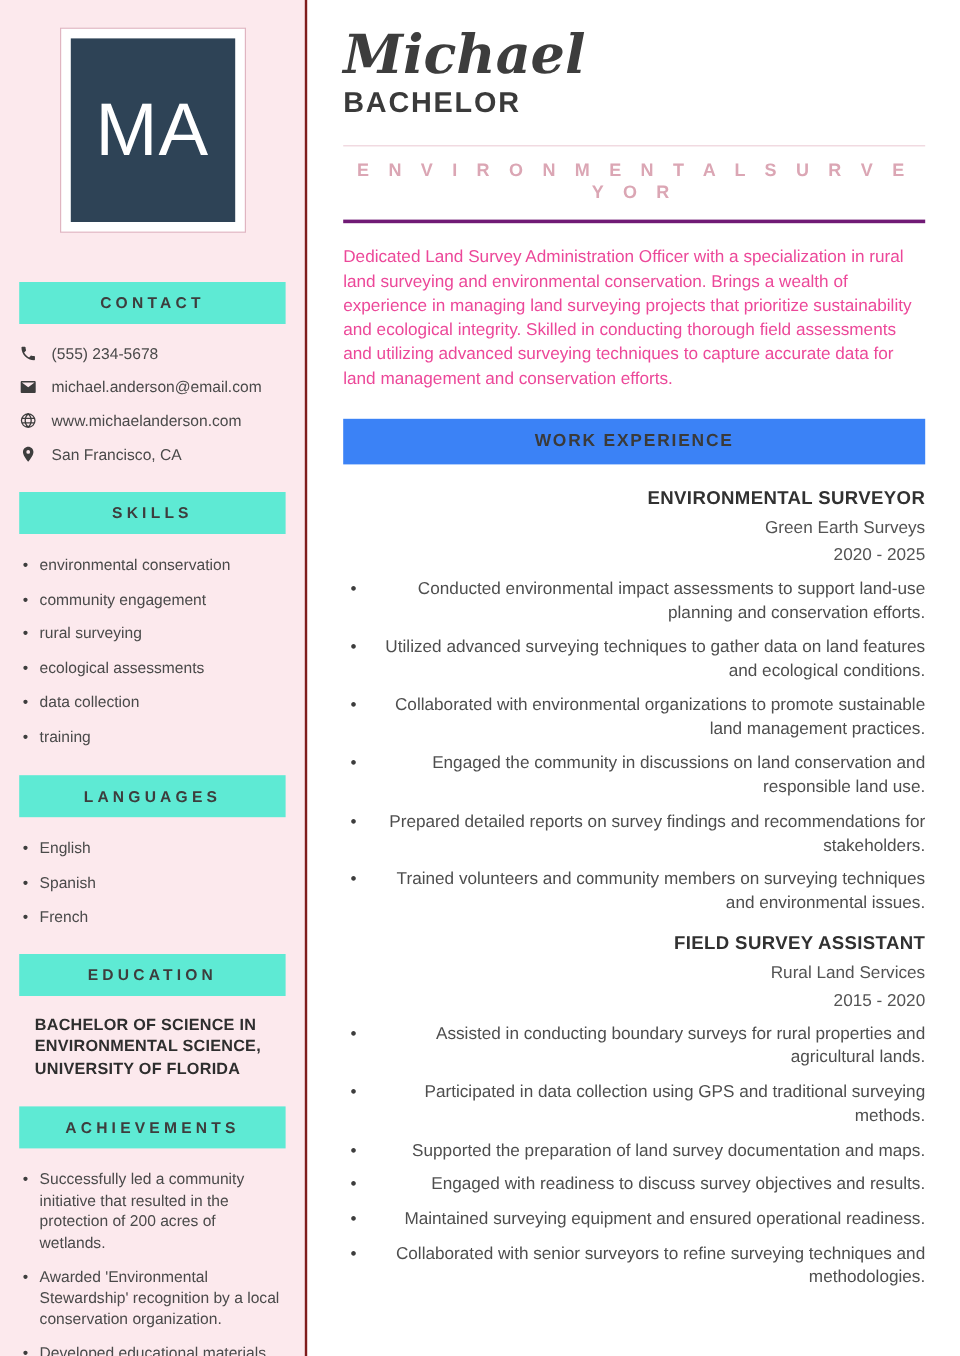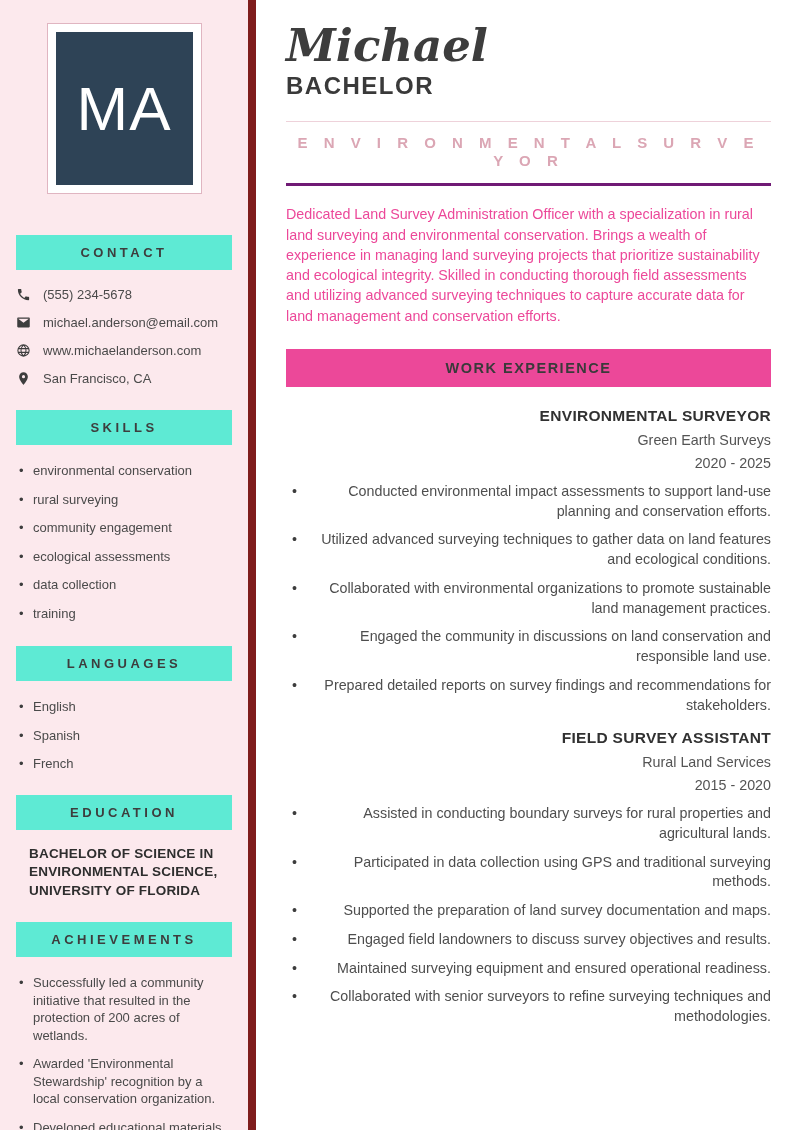--- a/index.html
+++ b/index.html
@@ -11,21 +11,21 @@
     position: relative;
     overflow: hidden;
     -webkit-font-smoothing: antialiased;
   }
 
   
   .sidebar {
     position: absolute; left: 0; top: 0;
     width: 256px; height: 1130px;
     background: #fce9ed;
-    border-right: 8px solid #7f1d1d;
+    border-right: 2px solid #7f1d1d;
   }
   .avatar-frame {
     width: 155px;
     margin: 23px auto 0;
     border: 1px solid #e0b5c1;
     background: #ffffff;
     padding: 8px;
   }
   .avatar {
     height: 153px;
@@ -120,21 +120,21 @@
     letter-spacing: 6px;
   }
   .summary {
     margin: 18px 0 0;
     font-size: 14.3px;
     line-height: 1.42;
     color: #ec4899;
   }
   .main-band {
     margin-top: 23px;
-    background: #ec4899;
+    background: #3b82f6;
     text-align: center;
     font-weight: bold;
     font-size: 14.5px;
     letter-spacing: 1.5px;
     color: #3a3a3a;
     padding: 11px 0;
   }
   .job { margin-top: 20px; text-align: right; }
   .job + .job { margin-top: 14px; }
   .job-title {
@@ -199,22 +199,22 @@
           </svg>
         <span>San Francisco, CA</span>
       </div>
     </div>
   </section>
 
   <section class="side-section">
     <div class="side-band skills-band">SKILLS</div>
     <ul class="side-list">
       <li>environmental conservation</li>
+      <li>community engagement</li>
       <li>rural surveying</li>
-      <li>community engagement</li>
       <li>ecological assessments</li>
       <li>data collection</li>
       <li>training</li>
     </ul>
   </section>
 
   <section class="side-section">
     <div class="side-band lang-band">LANGUAGES</div>
     <ul class="side-list">
       <li>English</li>
@@ -254,30 +254,31 @@
   <section class="job">
     <h3 class="job-title">ENVIRONMENTAL SURVEYOR</h3>
     <div class="job-company">Green Earth Surveys</div>
     <div class="job-dates">2020 - 2025</div>
     <ul class="job-bullets">
       <li>Conducted environmental impact assessments to support land-use planning and conservation efforts.</li>
       <li>Utilized advanced surveying techniques to gather data on land features and ecological conditions.</li>
       <li>Collaborated with environmental organizations to promote sustainable land management practices.</li>
       <li>Engaged the community in discussions on land conservation and responsible land use.</li>
       <li>Prepared detailed reports on survey findings and recommendations for stakeholders.</li>
+      <li>Trained volunteers and community members on surveying techniques and environmental issues.</li>
     </ul>
   </section>
 
   <section class="job">
     <h3 class="job-title">FIELD SURVEY ASSISTANT</h3>
     <div class="job-company">Rural Land Services</div>
     <div class="job-dates">2015 - 2020</div>
     <ul class="job-bullets">
       <li>Assisted in conducting boundary surveys for rural properties and agricultural lands.</li>
       <li>Participated in data collection using GPS and traditional surveying methods.</li>
       <li>Supported the preparation of land survey documentation and maps.</li>
-      <li>Engaged field landowners to discuss survey objectives and results.</li>
+      <li>Engaged with readiness to discuss survey objectives and results.</li>
       <li>Maintained surveying equipment and ensured operational readiness.</li>
       <li>Collaborated with senior surveyors to refine surveying techniques and methodologies.</li>
     </ul>
   </section>
 
 </main>
 
 </body></html>

